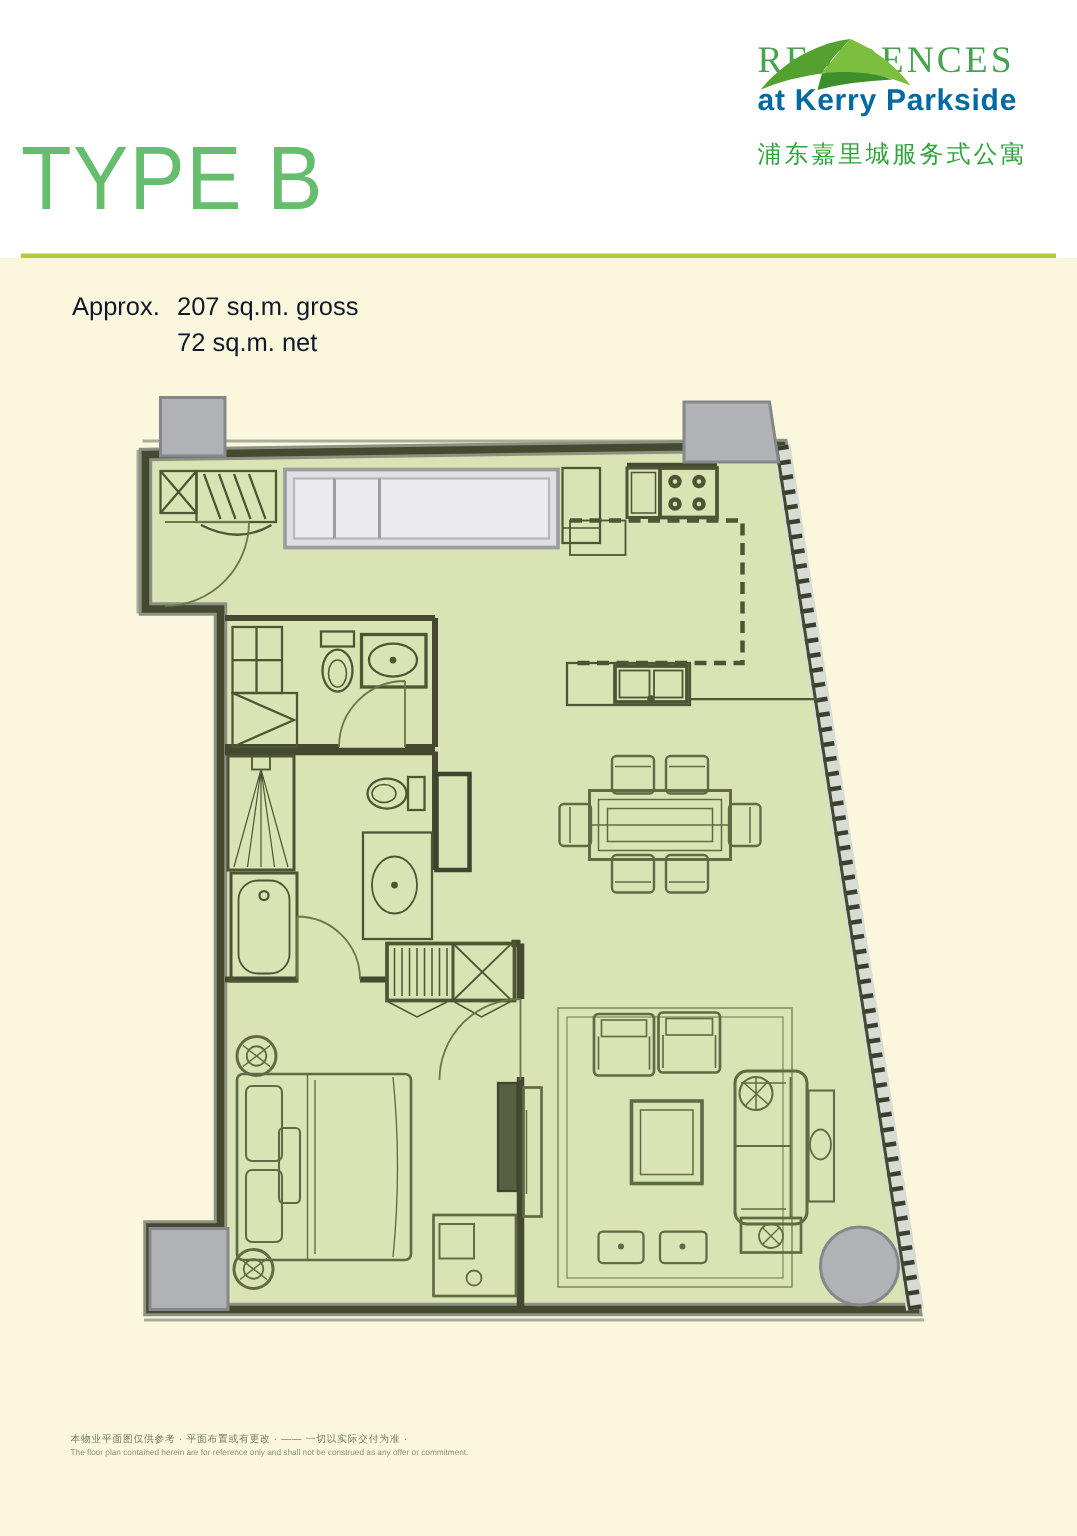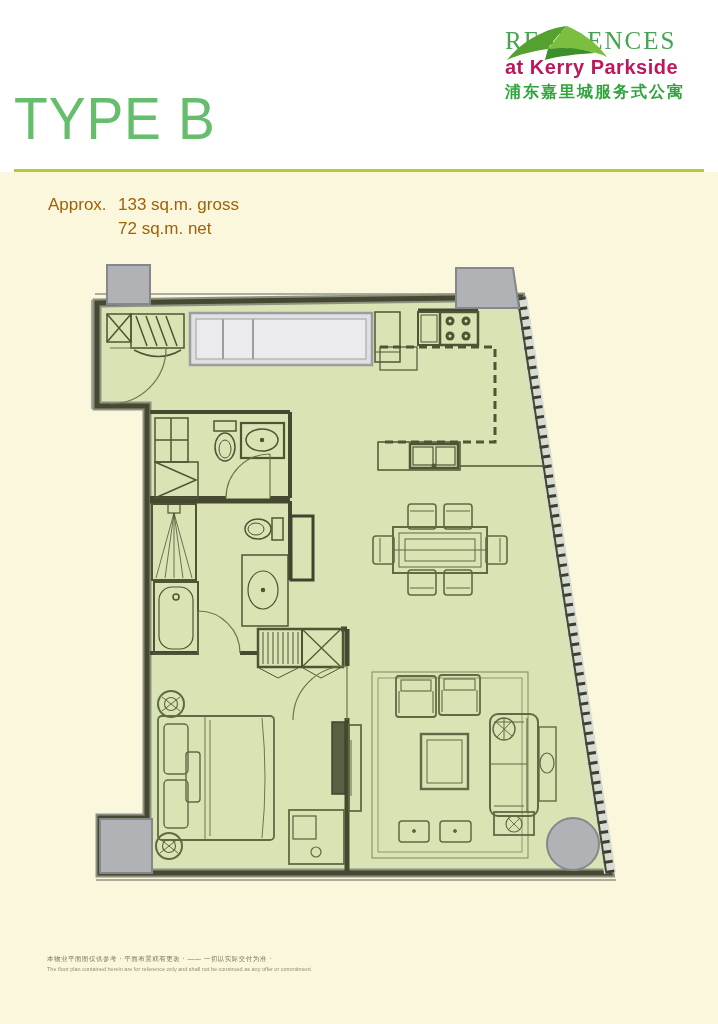--- a/index.html
+++ b/index.html
@@ -5,26 +5,26 @@
   html,body{margin:0;padding:0;}
   body{width:718px;height:1024px;position:relative;background:#ffffff;
        font-family:"Liberation Sans", sans-serif;overflow:hidden;}
   .abs{position:absolute;}
   
   #page-title{left:14px;top:84px;font-size:60px;letter-spacing:1px;color:#66bd6e;
               font-weight:400;transform:scaleX(.92);transform-origin:left;}
   #brand{left:505px;top:24px;width:205px;}
   #brand-name{font-family:"Liberation Serif", serif;font-size:25px;letter-spacing:2px;
               color:#47a351;margin-top:3px;white-space:nowrap;}
-  #brand-sub{font-size:20px;font-weight:bold;color:#be185d;letter-spacing:.5px;margin-top:1px;}
-  #brand-cn{font-size:16px;font-weight:bold;color:#2fa43b;letter-spacing:2px;margin-top:3px;white-space:nowrap;}
+  #brand-sub{font-size:20px;font-weight:bold;color:#0369a1;letter-spacing:.5px;margin-top:1px;}
+  #brand-cn{font-size:16px;font-weight:normal;color:#2fa43b;letter-spacing:2px;margin-top:14px;white-space:nowrap;}
   #rule{left:14px;top:169px;width:690px;height:3px;background:#b1ca39;}
   #cream{left:0;top:172px;width:718px;height:852px;background:#faf7dd;}
   
-  #area{left:48px;top:193px;color:#a16207;font-size:17px;line-height:24px;}
+  #area{left:48px;top:193px;color:#0f172a;font-size:17px;line-height:24px;}
   #area .row{display:flex;}
   #area .pre{width:70px;}
   
   #disclaimer{left:47px;top:955px;color:#77775f;}
   #disc-zh{font-size:6.5px;letter-spacing:.5px;}
   #disc-en{font-size:5.5px;color:#8f8f7a;margin-top:2px;}
   svg{position:absolute;left:0;top:0;}
 </style>
 </head>
 <body>
@@ -40,21 +40,21 @@
     <path d="M43,25 C58,23 76,24 90,29 C72,30 54,32 40,36 C41,32 42,28 43,25 Z" fill="#3c8f2b"></path>
   </svg>
   <div id="brand-name">RESIDENCES</div>
   <div id="brand-sub">at Kerry Parkside</div>
   <div id="brand-cn">浦东嘉里城服务式公寓</div>
 </div>
 
 <div class="abs" id="area">
   <div class="row">
     <span class="pre">Approx.</span>
-    <span>133 sq.m. gross</span>
+    <span>207 sq.m. gross</span>
   </div>
   <div class="row">
     <span class="pre"></span>
     <span>72 sq.m. net</span>
   </div>
 </div>
 
 <svg width="718" height="1024" viewBox="0 0 718 1024">
 
   <g stroke="#aaad9e" stroke-width="2" fill="none">

